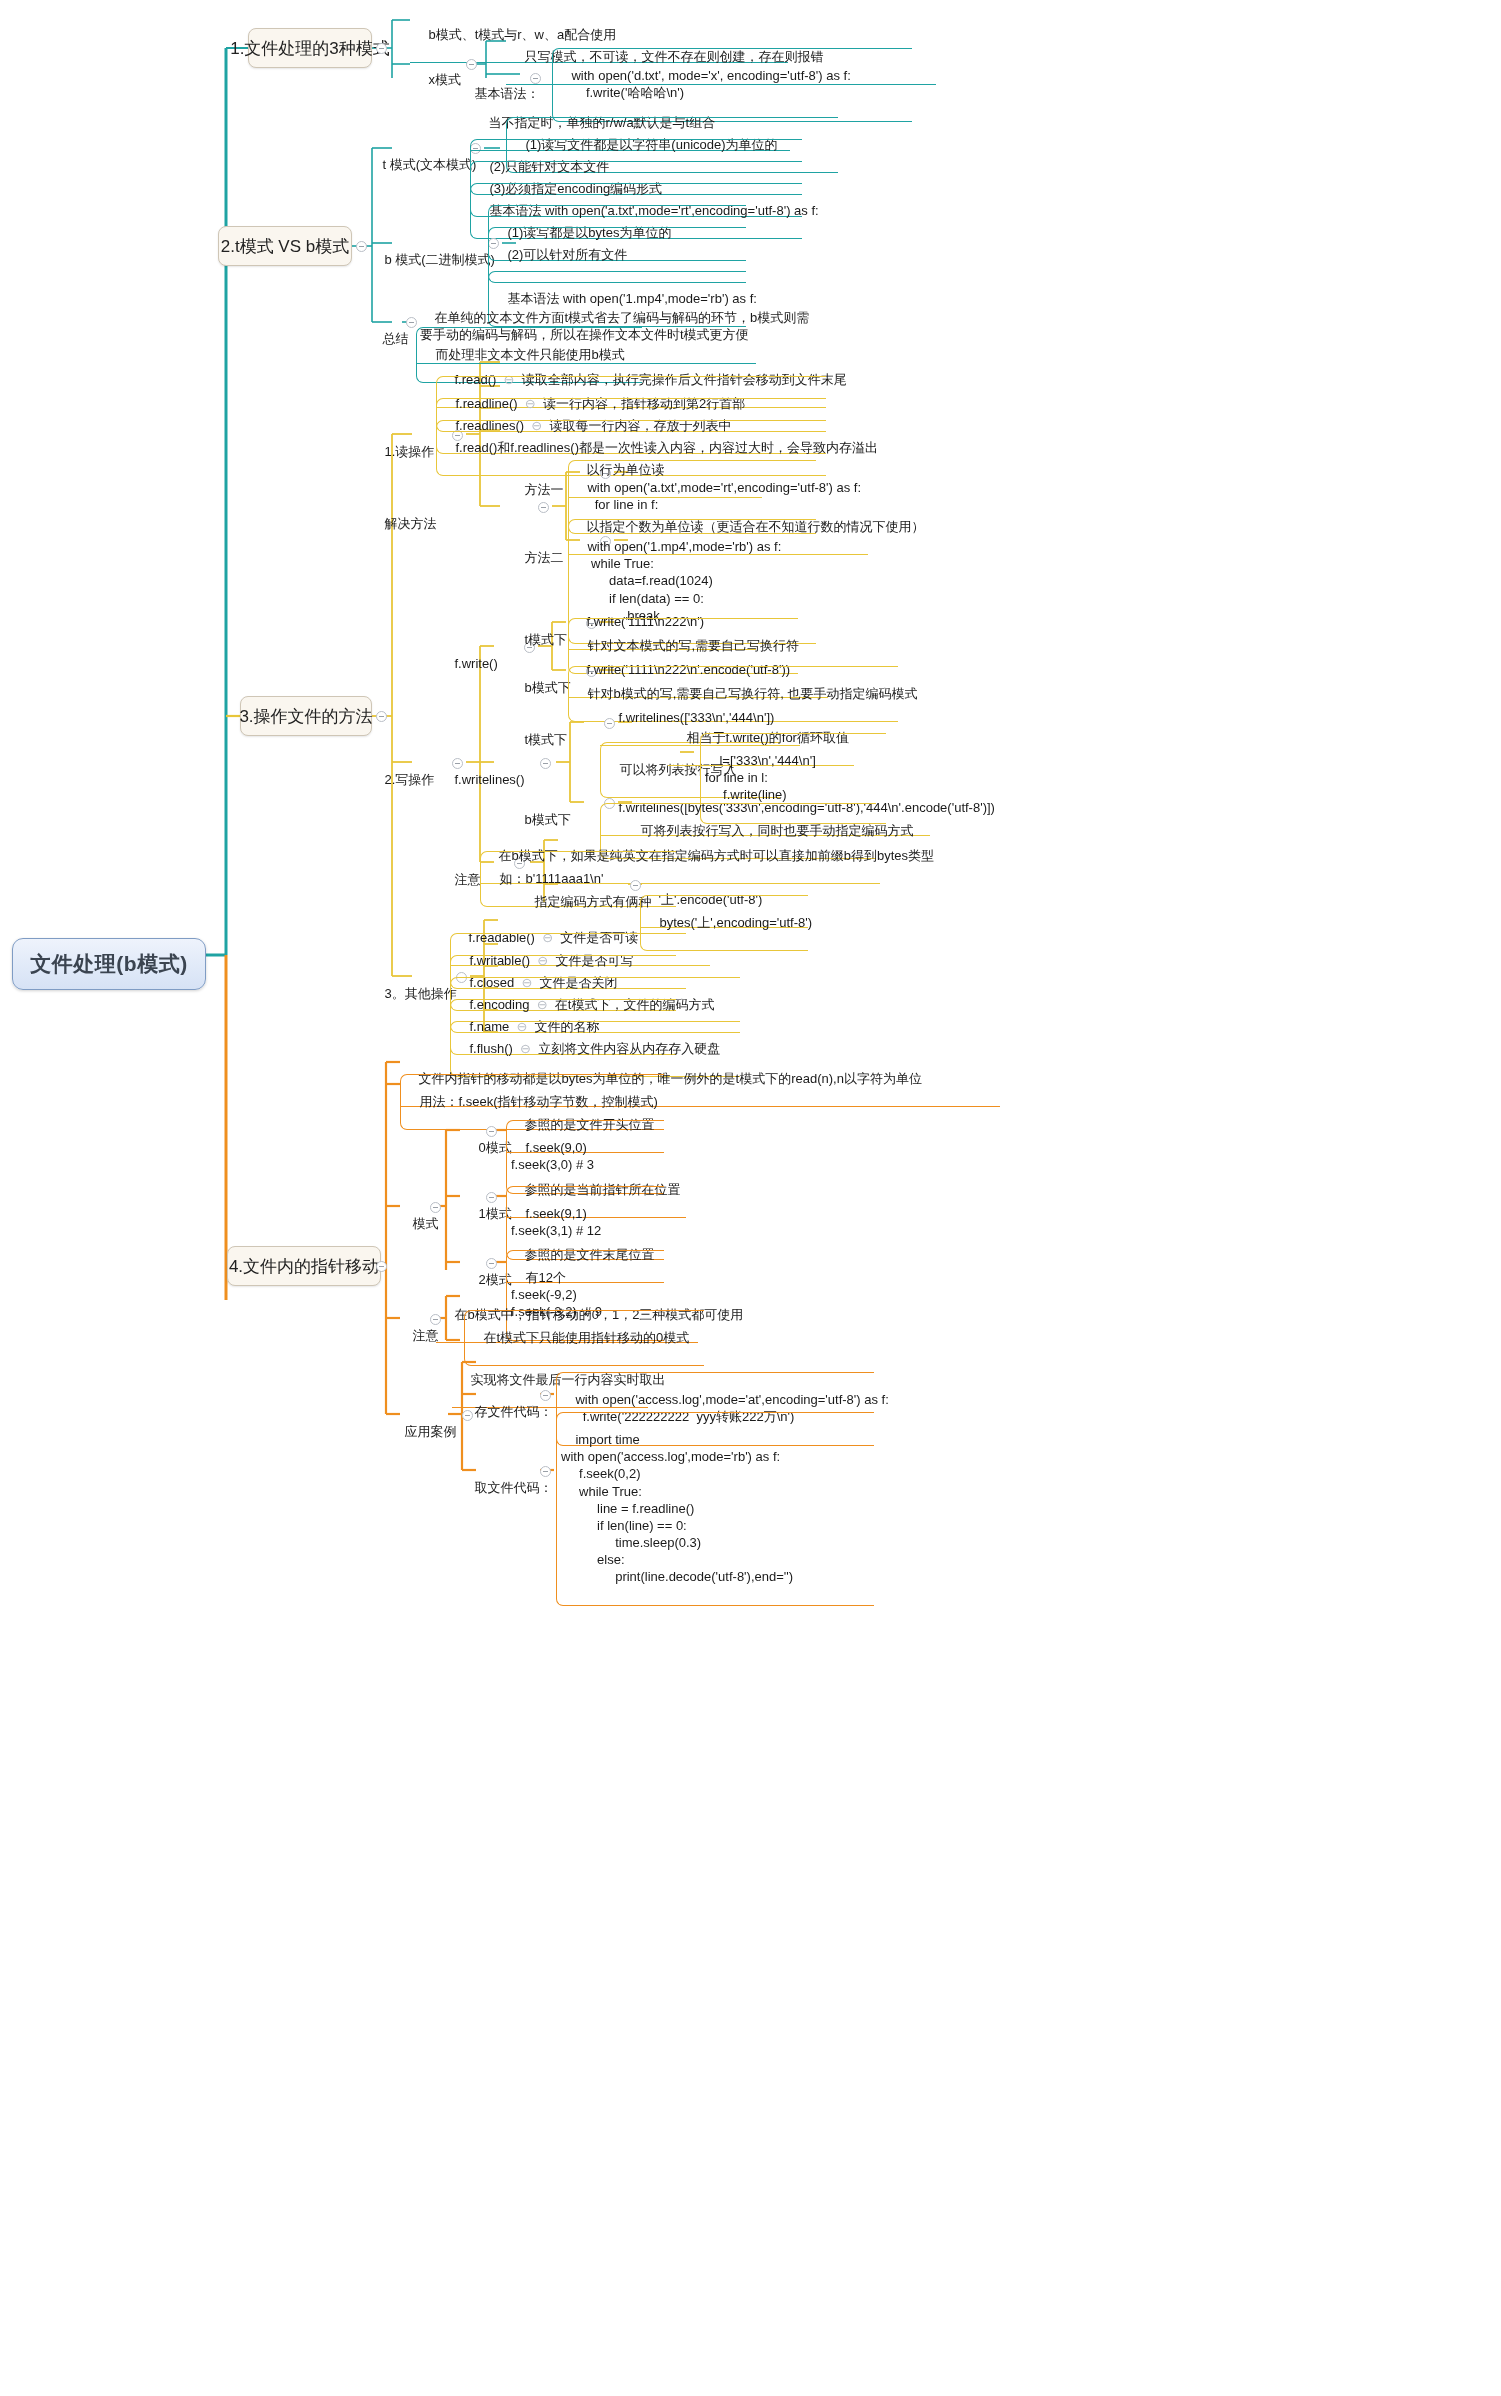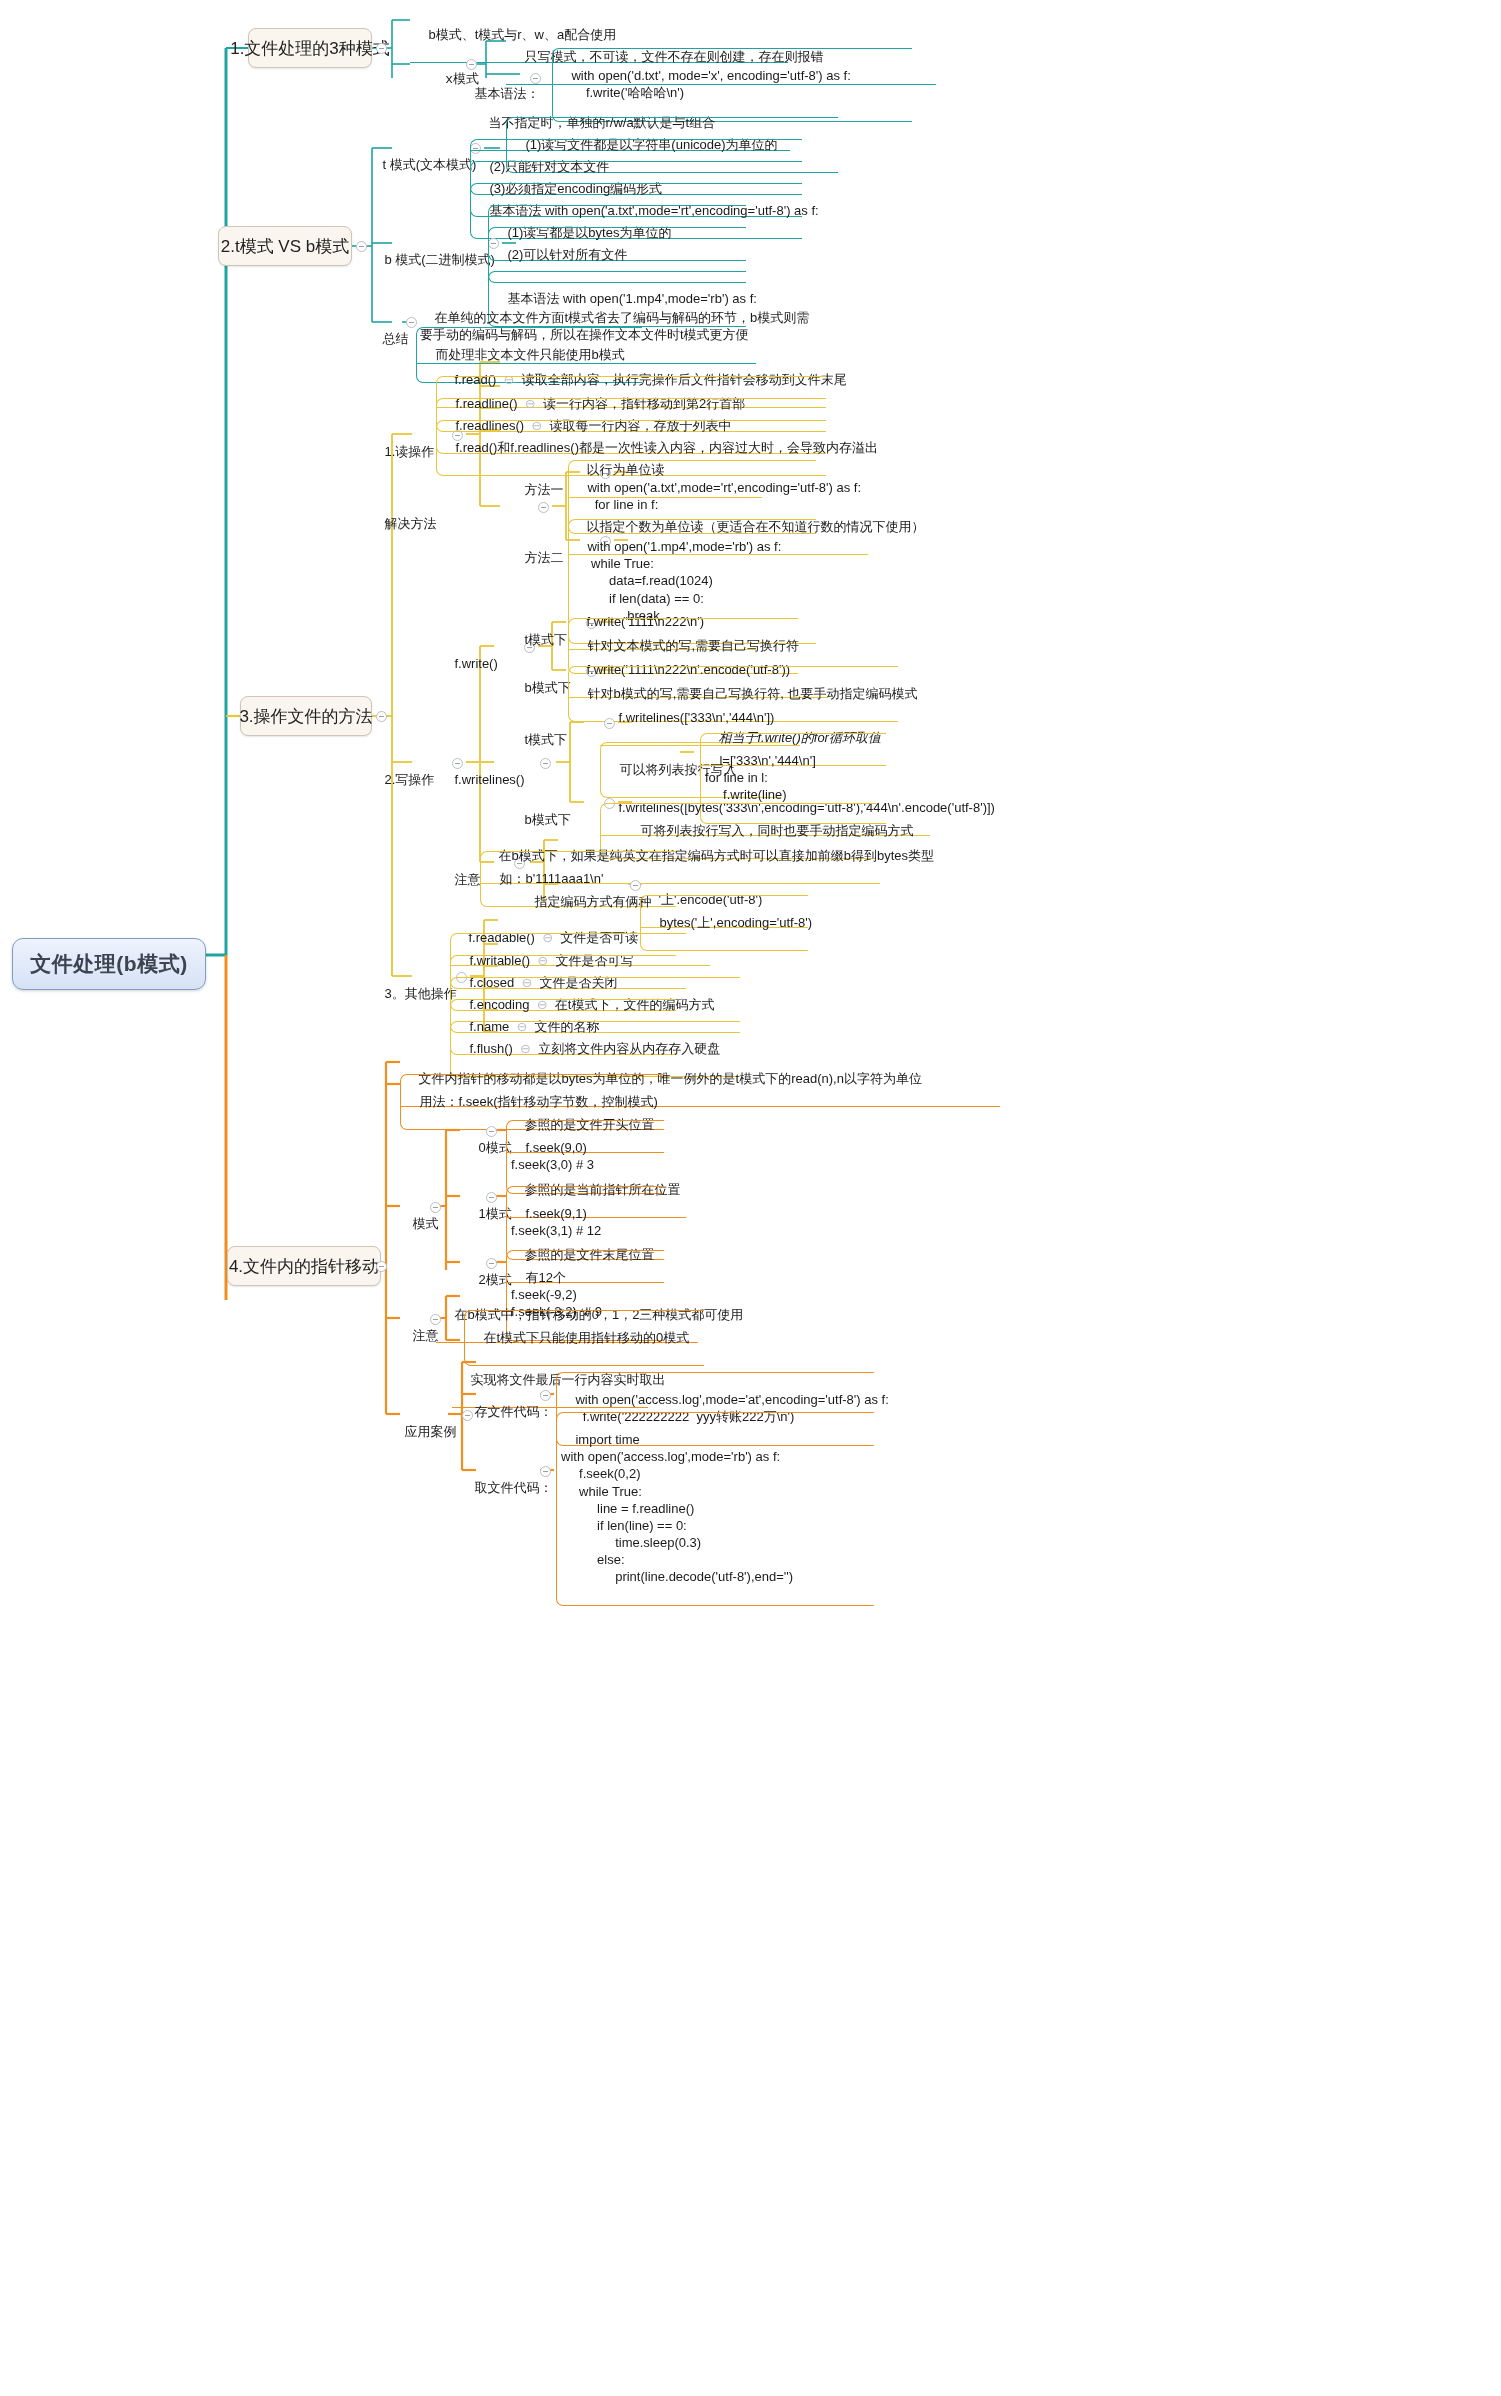--- a/index.html
+++ b/index.html
@@ -216,21 +216,21 @@
 
   <div class="branchbox" style="left:227px;top:1246px;width:154px;height:40px;justify-content:center;">
     <span>4.文件内的指针移动</span>
   </div>
   <div class="tog" style="left:376px;top:1261px;"></div>
 
   <div class="node underline teal" style="left:410px;top:8px;width:378px;">
     <span>b模式、t模式与r、w、a配合使用</span>
   </div>
 
-  <div class="node plain" style="left:410px;top:53px;width:52px;font-family:Liberation Mono, monospace;">
+  <div class="node plain" style="left:410px;top:53px;width:52px;">
     <span>x模式</span>
   </div>
   <div class="tog" style="left:466px;top:59px;"></div>
 
   <div class="node underline teal" style="left:506px;top:30px;width:430px;">
     <span>只写模式，不可读，文件不存在则创建，存在则报错</span>
   </div>
 
   <div class="node plain" style="left:456px;top:67px;width:72px;">
     <span>基本语法：</span>
@@ -382,21 +382,21 @@
   <div class="node plain" style="left:506px;top:713px;width:52px;">
     <span>t模式下</span>
   </div>
   <div class="tog" style="left:604px;top:718px;"></div>
   <div class="node underline yellow" style="left:600px;top:691px;width:200px;">
     <span>f.writelines(['333\n','444\n'])</span>
   </div>
   <div class="node cup yellow" style="left:600px;top:742px;width:180px;">
     <span>可以将列表按行写入</span>
   </div>
-  <div class="node underline yellow" style="left:700px;top:711px;width:186px;font-style:italic;">
+  <div class="node underline yellow" style="left:668px;top:711px;width:186px;">
     <span>相当于f.write()的for循环取值</span>
   </div>
   <div class="node cup yellow" style="left:700px;top:733px;width:186px;">
     <span>l=['333\n','444\n']
 for line in l:
      f.write(line)</span>
   </div>
 
   <div class="node plain" style="left:506px;top:793px;width:52px;">
     <span>b模式下</span>

